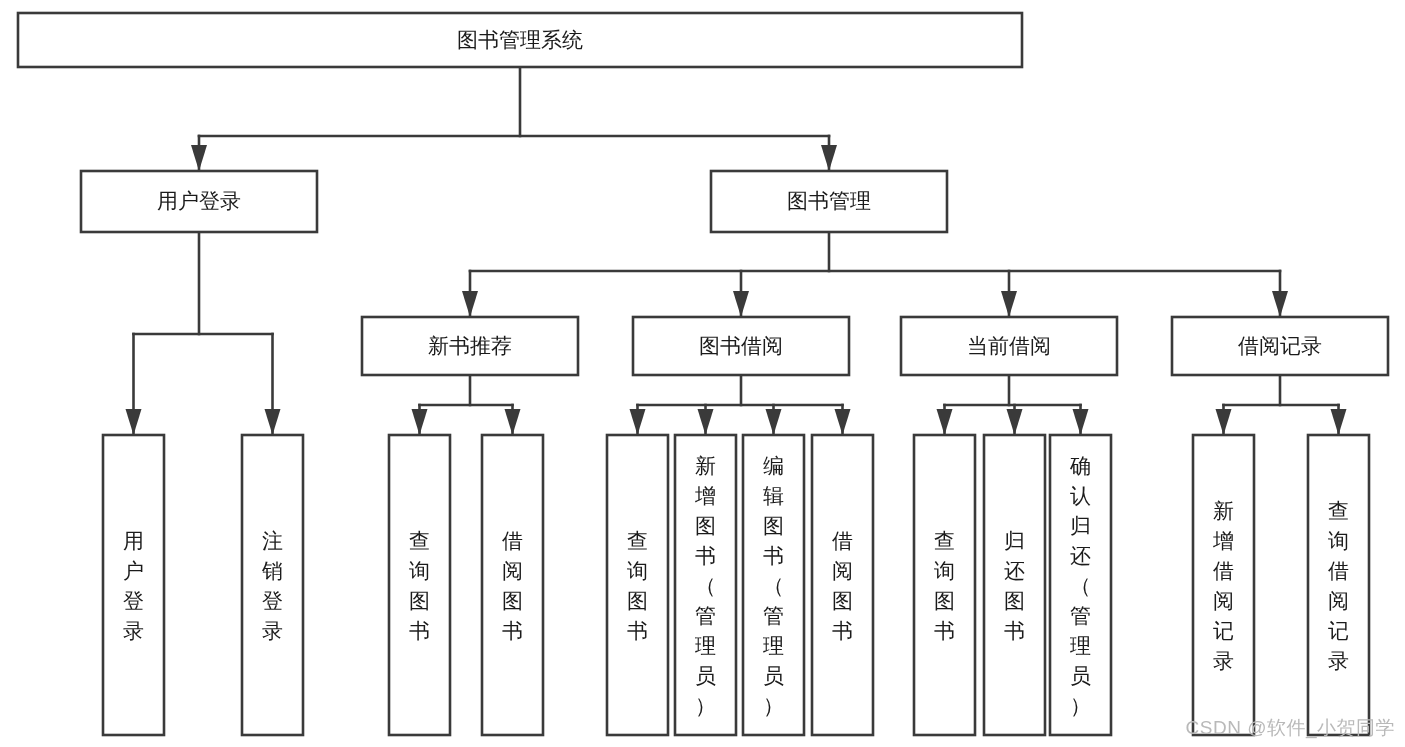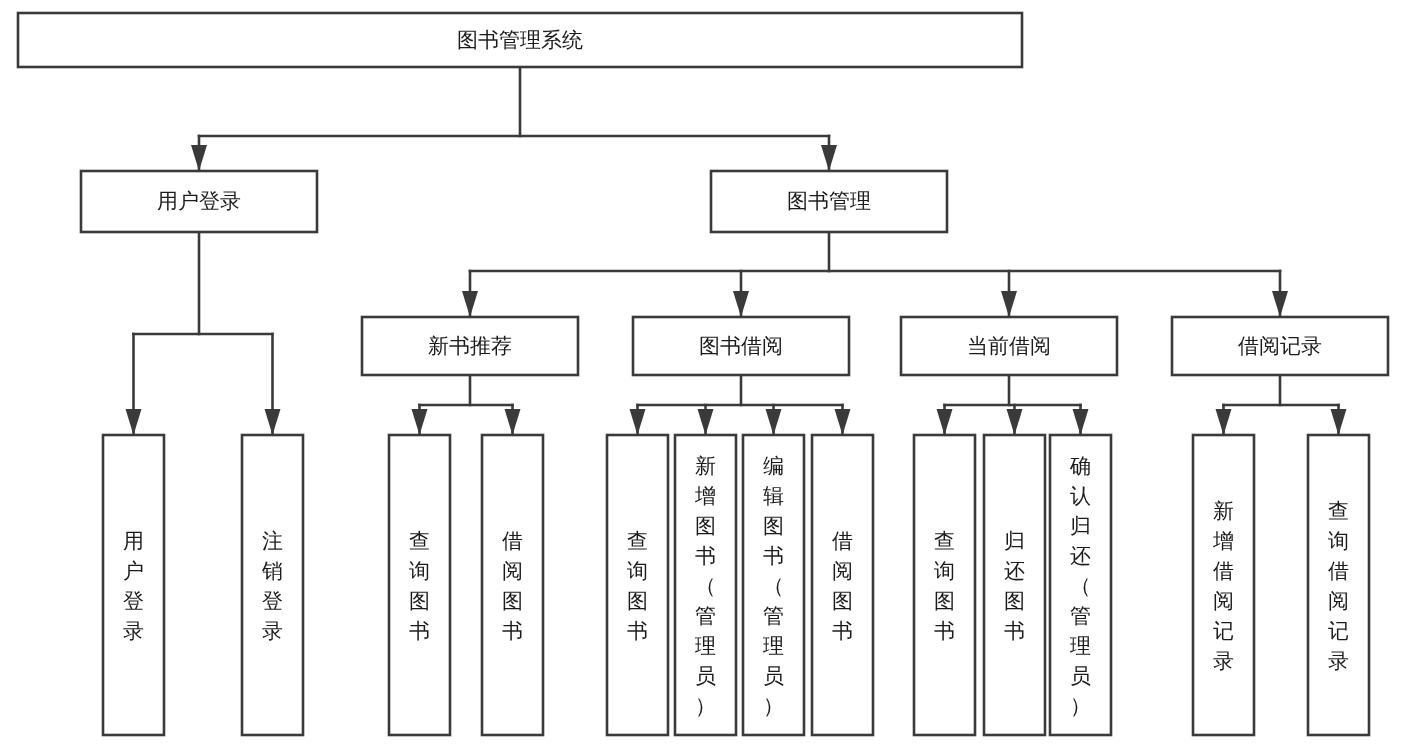--- a/index.html
+++ b/index.html
@@ -216,13 +216,14 @@
         <g>
           <rect x="1193" y="435" width="61" height="300" class="node-box"></rect>
           <text x="1223.5" y="518.4" class="node-label-v"><tspan x="1223.5" dy="0">新</tspan><tspan x="1223.5" dy="30">增</tspan><tspan x="1223.5" dy="30">借</tspan><tspan x="1223.5" dy="30">阅</tspan><tspan x="1223.5" dy="30">记</tspan><tspan x="1223.5" dy="30">录</tspan></text>
         </g>
         <g>
           <rect x="1308" y="435" width="61" height="300" class="node-box"></rect>
           <text x="1338.5" y="518.4" class="node-label-v"><tspan x="1338.5" dy="0">查</tspan><tspan x="1338.5" dy="30">询</tspan><tspan x="1338.5" dy="30">借</tspan><tspan x="1338.5" dy="30">阅</tspan><tspan x="1338.5" dy="30">记</tspan><tspan x="1338.5" dy="30">录</tspan></text>
         </g>
       </g>
   </svg>
+  <div class="watermark-text">CSDN @软件_小贺同学</div>
 </div>
 
 </body></html>

